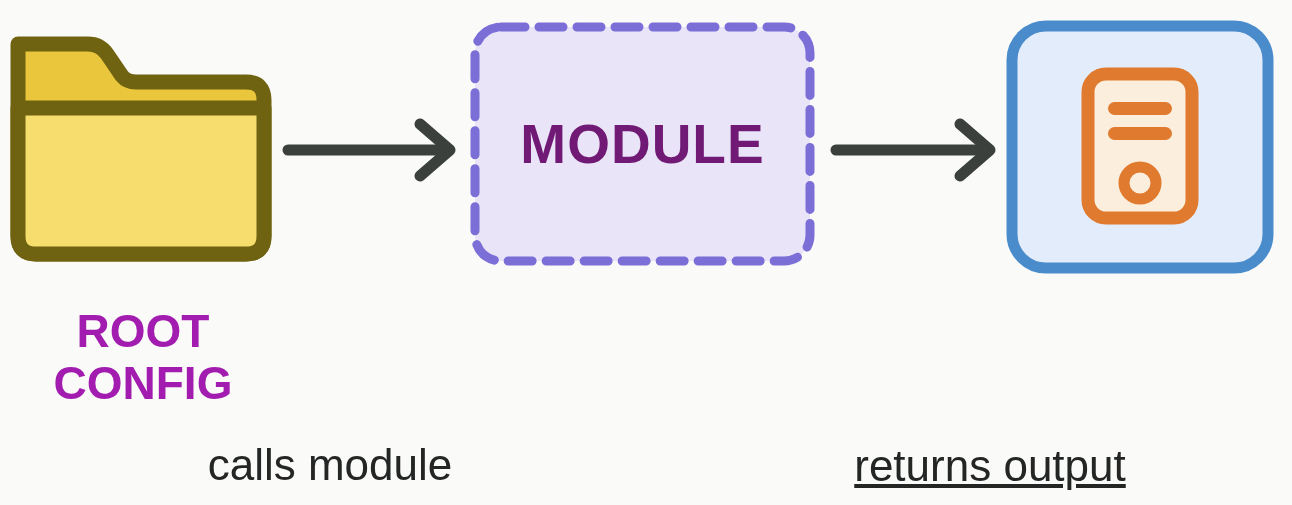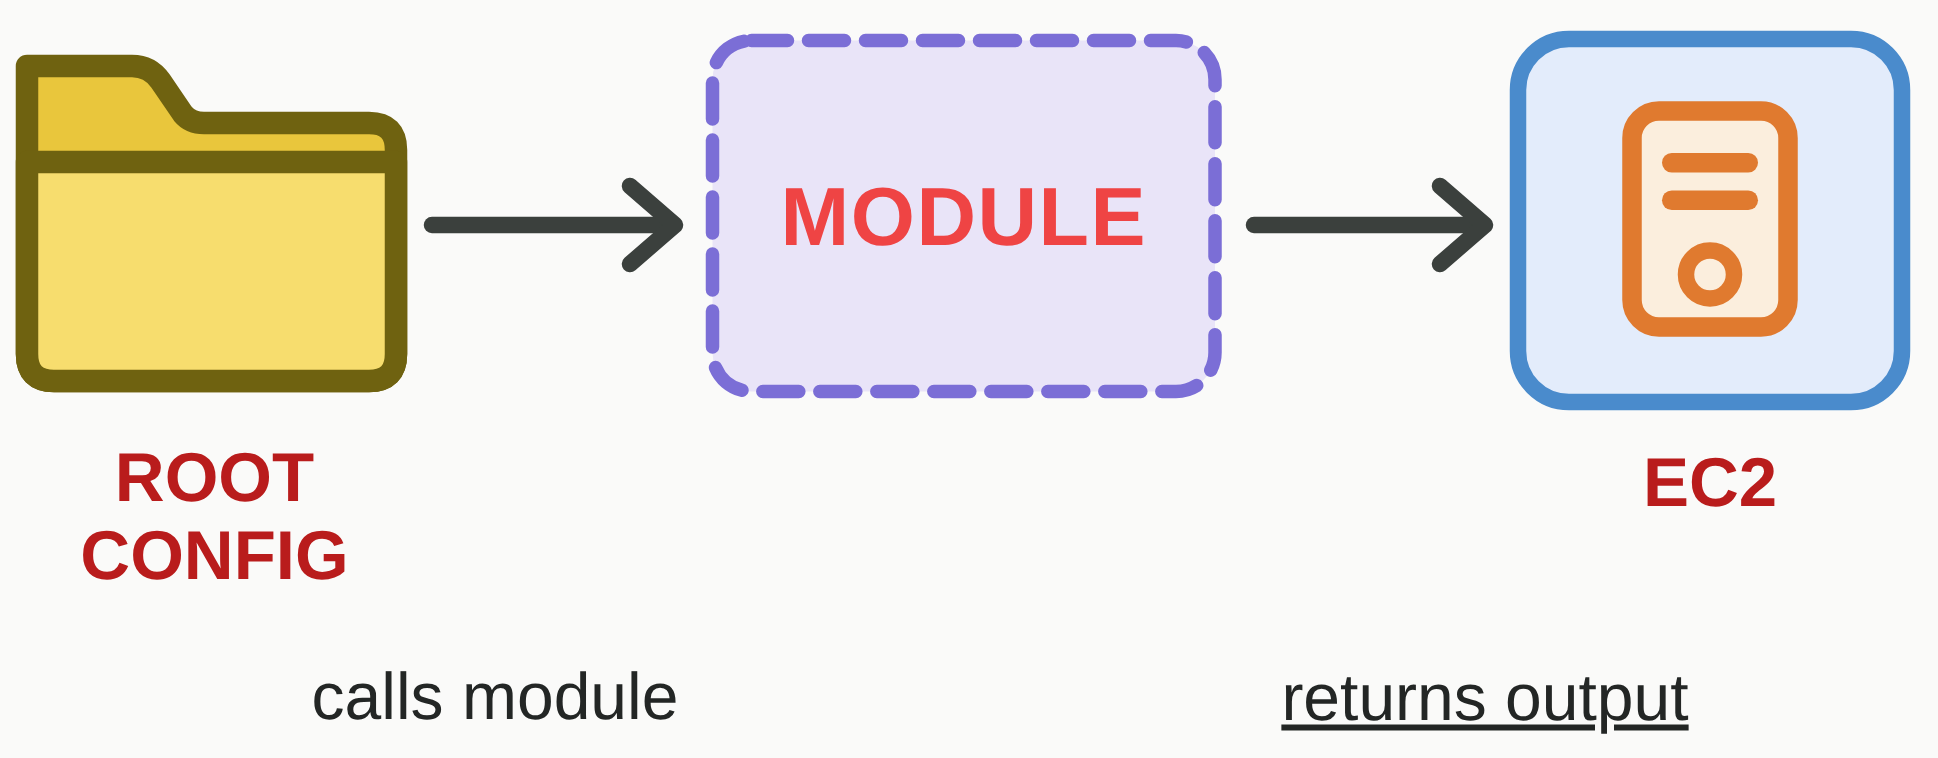--- a/index.html
+++ b/index.html
@@ -47,21 +47,21 @@
   #module-box svg { display: block; width: 100%; height: 100%; }
   #module-label {
     position: absolute;
     inset: 0;
     display: flex;
     align-items: center;
     justify-content: center;
     font-size: 55px;
     font-weight: bold;
     letter-spacing: 1px;
-    color: #ef4444;
+    color: #701a75;
     user-select: none;
   }
 
   
   #ec2-node {
     left: 1006px;
     top: 20px;
     width: 268px;
     height: 254px;
   }
@@ -71,25 +71,26 @@
   .arrow { position: absolute; }
   #arrow-1 { left: 282px; top: 118px; width: 180px; height: 64px; }
   #arrow-2 { left: 830px; top: 118px; width: 172px; height: 64px; }
   .arrow svg { display: block; width: 100%; height: 100%; }
 
   
   .caption-bold {
     position: absolute;
     font-size: 46px;
     font-weight: bold;
-    color: #b91c1c;
+    color: #a21caf;
     line-height: 1.13;
     text-align: center;
     white-space: pre-line;
     user-select: none;
+    margin-top: 13px;
   }
   #root-config-label {
     left: 0px;
     top: 293px;
     width: 286px;
   }
   #ec2-label {
     left: 1006px;
     top: 296px;
     width: 268px;
@@ -183,15 +184,14 @@
       <rect x="82" y="54" width="104" height="144" rx="18" ry="18" fill="#fbeedd" stroke="#e07a2f" stroke-width="13"></rect>
 
       <rect x="102" y="82" width="64" height="13" rx="6.5" ry="6.5" fill="#e07a2f"></rect>
 
       <rect x="102" y="107" width="64" height="13" rx="6.5" ry="6.5" fill="#e07a2f"></rect>
 
       <circle cx="134" cy="163" r="16" fill="none" stroke="#e07a2f" stroke-width="11"></circle>
     </svg>
   </div>
 
-  <div class="caption-bold" id="ec2-label">EC2</div>
 
 </div>
 
 </body></html>

